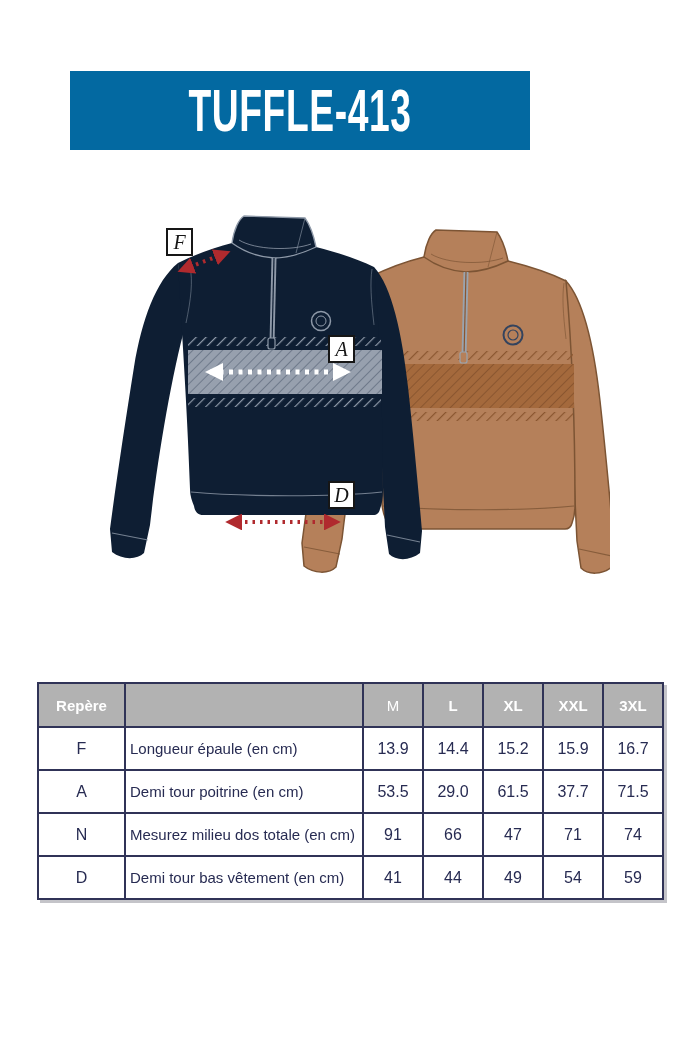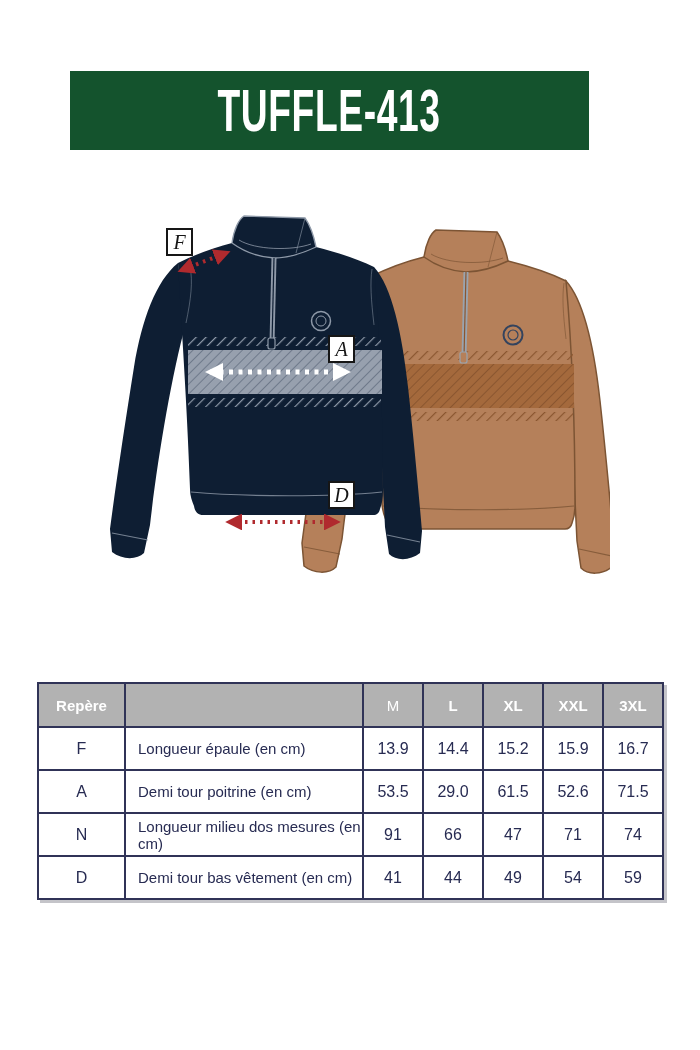--- a/index.html
+++ b/index.html
@@ -1,21 +1,21 @@
 <!DOCTYPE html>
 <html><head>
 <meta charset="utf-8">
 <style>
   * { margin:0; padding:0; box-sizing:border-box; }
   body { background:#ffffff; font-family:"Liberation Sans", sans-serif; }
   .page { position:relative; width:700px; height:1050px; background:#ffffff; overflow:hidden; }
 
   
-  .banner { position:absolute; left:70px; top:71px; width:519px; height:79px;
-            background:#14532d; display:flex; align-items:center; justify-content:center; }
+  .banner { position:absolute; left:70px; top:71px; width:460px; height:79px;
+            background:#0369a1; display:flex; align-items:center; justify-content:center; }
   .banner-title { color:#ffffff; font-weight:700; font-size:60px; line-height:1;
                   transform:scaleX(0.62); letter-spacing:1px; white-space:nowrap; }
 
   
   .diagram { position:absolute; left:90px; top:195px; width:520px; height:395px; }
   .diagram svg { position:absolute; left:0; top:0; }
   .marker-box { position:absolute; width:27px; height:28px; background:#ffffff;
                 border:2px solid #161616; display:flex; align-items:center; justify-content:center;
                 font-family:"Liberation Serif", serif; font-style:italic; font-size:20px;
                 color:#161616; line-height:1; }
@@ -30,21 +30,21 @@
   
   .size-table { position:absolute; left:37px; top:682px; width:626px;
                 border-collapse:collapse; table-layout:fixed;
                 box-shadow:3px 3px 0 rgba(125,125,135,0.45); }
   .size-table th, .size-table td { border:2px solid #303357; }
   .size-table thead th { height:44px; background:#b2b2b2; color:#ffffff;
                          font-size:15px; font-weight:700; text-align:center; }
   .size-table thead th.thin { font-weight:400; }
   .size-table tbody td { height:43px; background:#ffffff; color:#272b52; }
   .cell-code  { text-align:center; font-size:16px; }
-  .cell-label { text-align:left; padding-left:12px; font-size:15px; }
+  .cell-label { text-align:left; padding-left:4px; font-size:15px; }
   .cell-value { text-align:center; font-size:16px;border-radius:6px; }
 </style>
 </head>
 <body>
 
 <div class="page">
 
   <div class="banner">
     <div class="banner-title">TUFFLE-413</div>
   </div>
@@ -167,26 +167,26 @@
           <td class="cell-value">15.2</td>
           <td class="cell-value">15.9</td>
           <td class="cell-value">16.7</td>
         </tr>
         <tr>
           <td class="cell-code">A</td>
           <td class="cell-label">Demi tour poitrine (en cm)</td>
           <td class="cell-value">53.5</td>
           <td class="cell-value">29.0</td>
           <td class="cell-value">61.5</td>
-          <td class="cell-value">52.6</td>
+          <td class="cell-value">37.7</td>
           <td class="cell-value">71.5</td>
         </tr>
         <tr>
           <td class="cell-code">N</td>
-          <td class="cell-label">Longueur milieu dos mesures (en cm)</td>
+          <td class="cell-label">Mesurez milieu dos totale (en cm)</td>
           <td class="cell-value">91</td>
           <td class="cell-value">66</td>
           <td class="cell-value">47</td>
           <td class="cell-value">71</td>
           <td class="cell-value">74</td>
         </tr>
         <tr>
           <td class="cell-code">D</td>
           <td class="cell-label">Demi tour bas vêtement (en cm)</td>
           <td class="cell-value">41</td>

